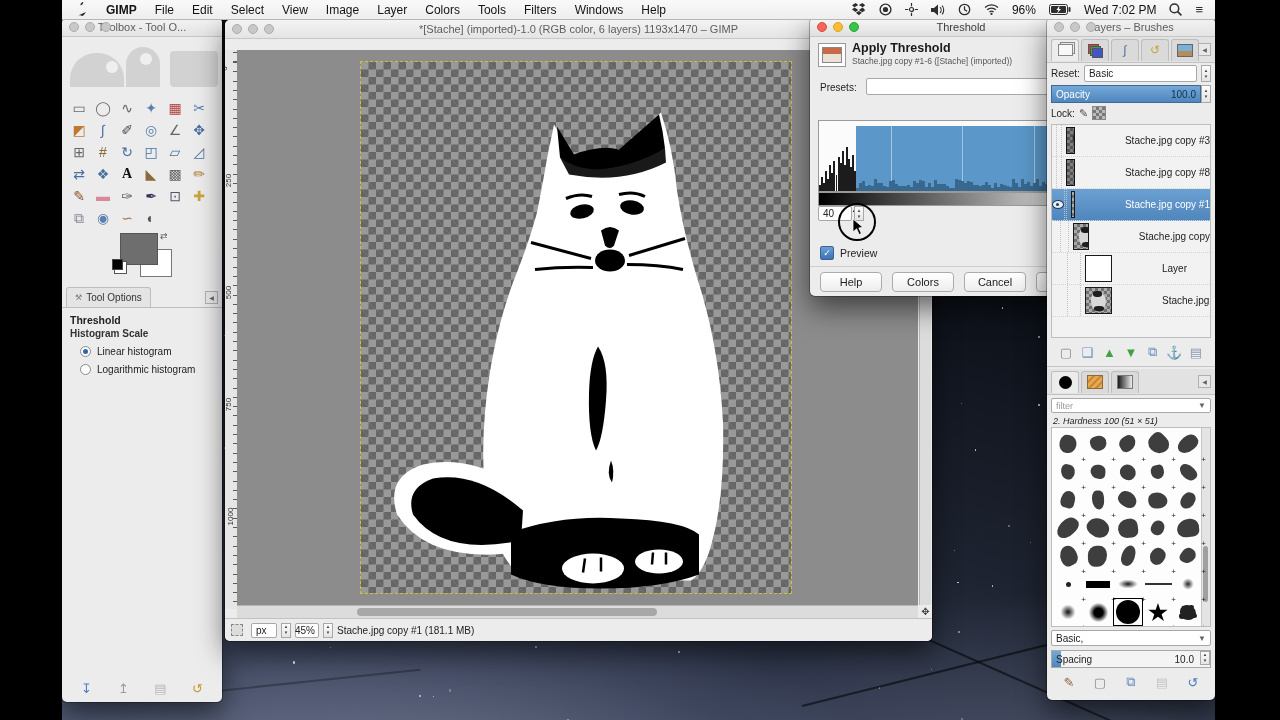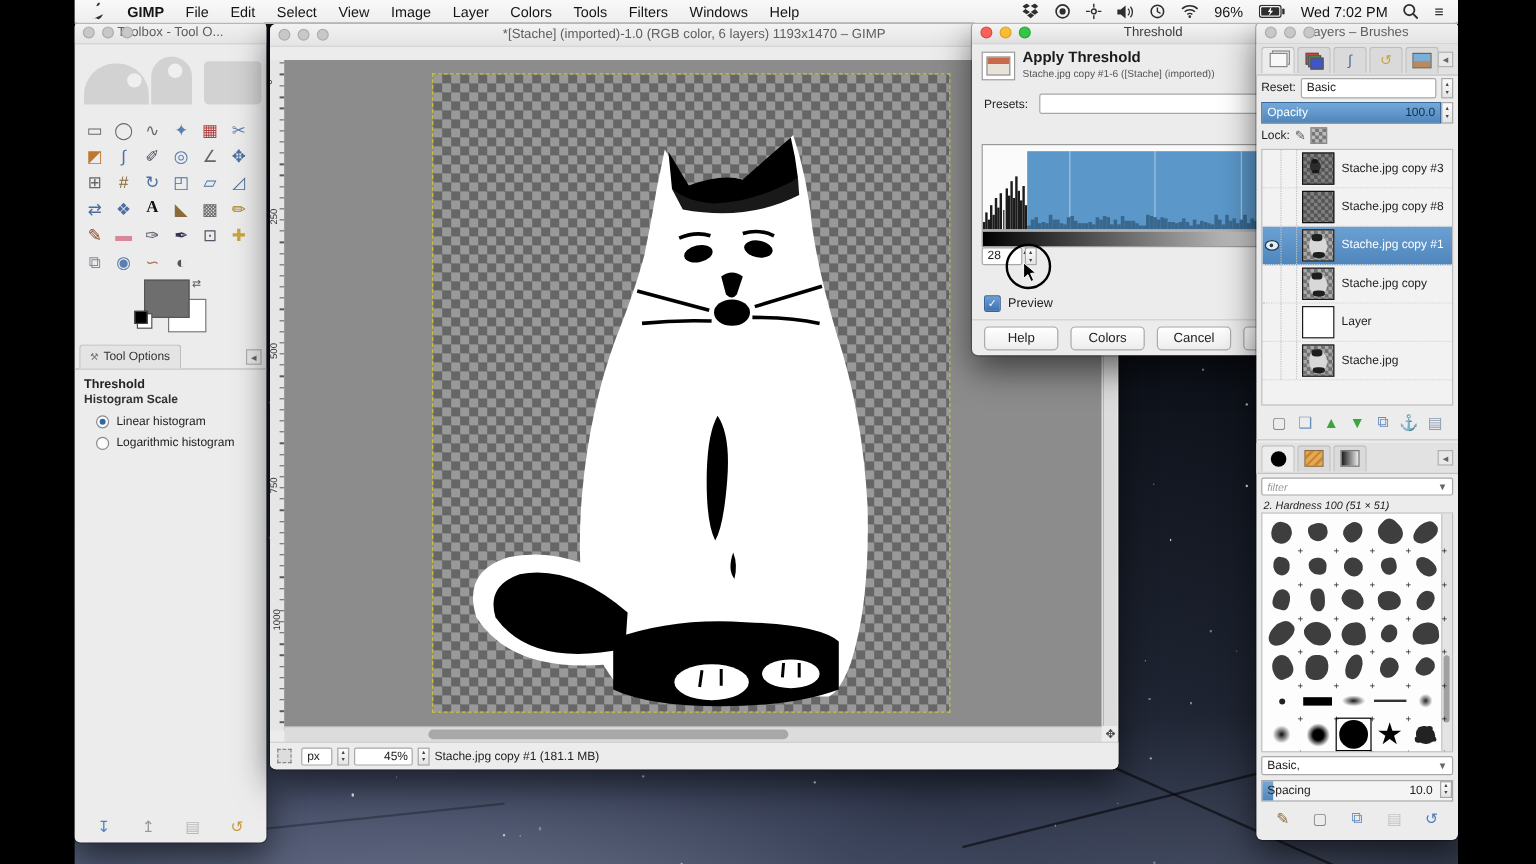--- a/index.html
+++ b/index.html
@@ -150,31 +150,31 @@
   .eye::after{content:"";position:absolute;left:3px;top:1.5px;width:3px;height:3px;border-radius:50%;background:#203a52;}
   .lthumb{width:27px;height:27px;border:1px solid #1a1a1a;margin:0 6px 0 4px;box-sizing:border-box;position:relative;overflow:hidden;background:#fff;}
   .lthumb.checker, .lthumb.catty{background-color:#aaa;
      background-image:linear-gradient(45deg,#707070 26%,transparent 26%,transparent 74%,#707070 74%),linear-gradient(45deg,#707070 26%,transparent 26%,transparent 74%,#707070 74%);
      background-size:6px 6px;background-position:0 0,3px 3px;}
   .lthumb.dark{filter:brightness(.75);}
   .catmark{position:absolute;left:5px;top:4px;width:15px;height:18px;background:#d8d8d8;border-radius:45% 55% 50% 50%;}
   .catmark::after{content:"";position:absolute;left:2px;top:-1px;width:9px;height:6px;background:#1e1e1e;border-radius:40%;}
   .catmark::before{content:"";position:absolute;left:3px;bottom:-1px;width:10px;height:5px;background:#1e1e1e;border-radius:40%;}
   .catmark.tiny{transform:scale(.6) translate(-4px,-4px);background:#3a3a3a;}
-  .lname{font-size:10px;color:#222;white-space:nowrap;}
+  .lname{font-size:10px;color:#222;white-space:nowrap;margin-left:44px;}
   .lrow.sel .lname{color:#fff;}
   #layer-actions{display:flex;justify-content:space-between;padding:3px 10px;}
   #layer-actions .mini-act{width:18px;}
   .hdiv{height:1px;background:#c6c6c6;margin:2px 0;}
   #brush-tabs{display:flex;align-items:center;height:25px;background:#e2e2e2;border-bottom:1px solid #c2c2c2;padding-left:4px;gap:2px;position:relative;}
   .bw-circle{width:13px;height:13px;border-radius:50%;background:#000;}
   .pat-sq{width:14px;height:12px;background:repeating-linear-gradient(135deg,#e8a84c 0 3px,#c8883a 3px 5px);border:1px solid #8a6a3a;}
   .grad-sq{width:14px;height:12px;background:linear-gradient(90deg,#1a1a1a,#ededed);border:1px solid #777;}
   #filter-box{margin:3px 4px 0 4px;height:15px;display:flex;align-items:center;justify-content:space-between;padding:0 4px;}
-  #filter-box .ph{font-style:italic;color:#9a9a9a;font-size:9px;}
+  #filter-box .ph{color:#9a9a9a;font-size:9px;}
   #brush-label{margin:3px 6px 1px 6px;font-style:italic;font-size:9px;color:#222;}
   #brush-grid{position:relative;margin:1px 4px;height:198px;background:#fdfdfd;border:1px solid #bdbdbd;overflow:hidden;}
   .bcell{position:absolute;width:30px;height:28px;display:flex;align-items:center;justify-content:center;}
   .bcell::after{content:"+";position:absolute;right:-3px;bottom:-6px;font-size:8px;color:#222;}
   .bcell.selected{border:1px solid #000;box-sizing:border-box;}
   .blob{background:#3e3e3e;}
   .bstar{font-size:25px;line-height:25px;color:#000;}
   #bgrid-scroll{position:absolute;right:0;top:0;width:8px;height:100%;background:#e4e4e4;border-left:1px solid #c5c5c5;}
   #bgrid-scroll .thumb{position:absolute;left:1px;width:5px;height:56px;top:118px;border-radius:3px;background:#a0a0a0;}
   #tag-box{margin:3px 4px 0 4px;height:16px;display:flex;align-items:center;justify-content:space-between;padding:0 4px;}
@@ -551,21 +551,21 @@
         <div class="thumb"></div>
       </div>
     <div id="hscroll">
         <div class="thumb"></div>
       </div>
     <div id="pan-btn">✥</div>
     <div id="imgstatus">
       <span id="quickmask"></span>
       <span class="combo" style="width:26px;height:15px;padding-left:4px;">px</span>
       <span class="spin" style="height:15px;"></span>
-      <span class="combo" style="width:49px;height:15px;justify-content:flex-end;padding-right:3px;">45%</span>
+      <span class="combo" style="width:24px;height:15px;justify-content:flex-end;padding-right:3px;">45%</span>
       <span class="spin" style="height:15px;"></span>
       <span>Stache.jpg copy #1 (181.1 MB)</span>
     </div>
   </div>
 
   <div class="win" id="dlg">
     <div class="titlebar">
       <span class="dots">
           <span class="dot red"></span>
           <span class="dot yel"></span>
@@ -692,21 +692,21 @@
           <div class="spike" style="right: 2px; height: 41.8673px; top: -5px;"></div>
           <div class="spike" style="right: 4px; height: 51.7397px; top: -5px;"></div>
           <div class="spike" style="right: 6px; height: 52.3019px; top: -5px;"></div>
           <div class="spike" style="right: 8px; height: 41.7285px; top: -5px;"></div>
           <div class="spike" style="right: 10px; height: 51.7193px; top: -5px;"></div>
           <div class="spike" style="right: 12px; height: 40.5009px; top: -5px;"></div>
         </div>
     </div>
     <div id="grad-strip"></div>
     <div id="thr-marker">▲</div>
-    <div class="combo" id="thr-value">28</div>
+    <div class="combo" id="thr-value">40</div>
     <span class="spin" id="thr-spin"></span>
     <div id="cursor-circle"></div>
     <div id="cursor-arrow">
       <svg width="12" height="18" viewBox="0 0 12 18">
           <path d="M1 1 L1 14 L4.6 10.8 L7.2 16.6 L9.4 15.6 L6.8 9.9 L11 9.4 Z" fill="#000" stroke="#fff" stroke-width="0.8"></path>
         </svg>
     </div>
     <div id="preview-row">
       <span id="preview-check">✓</span>
       <span>Preview</span>

